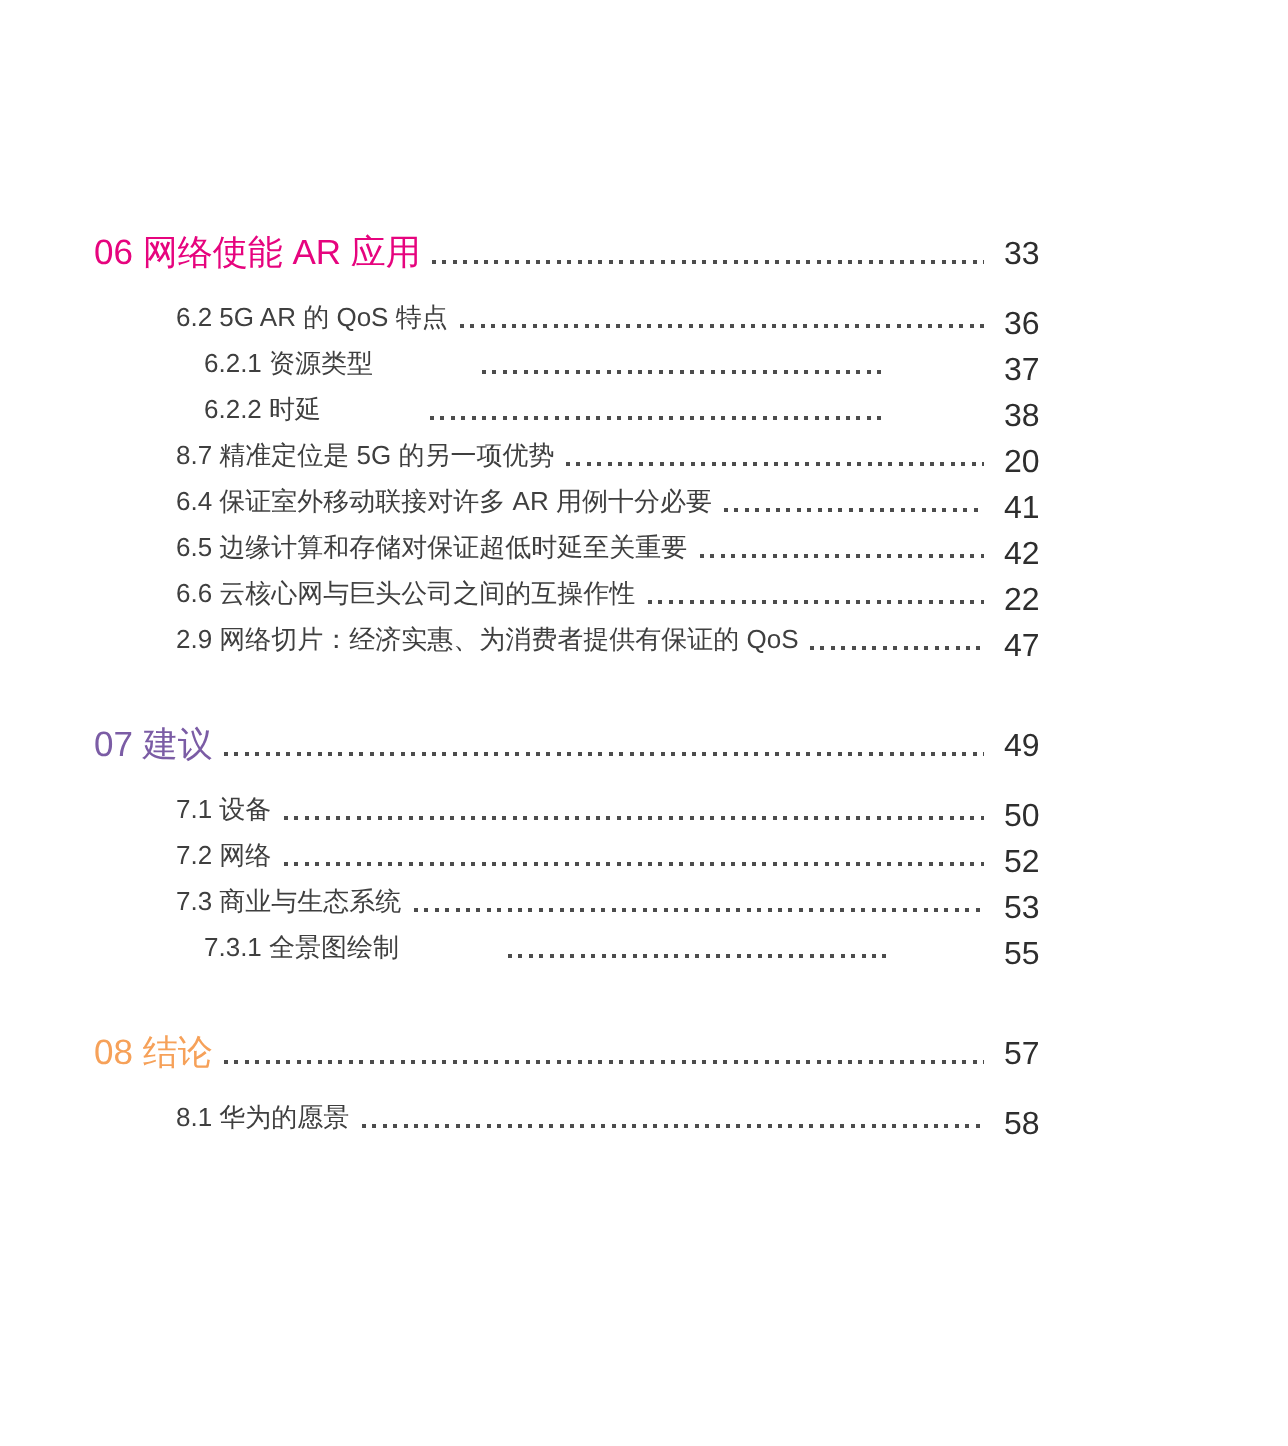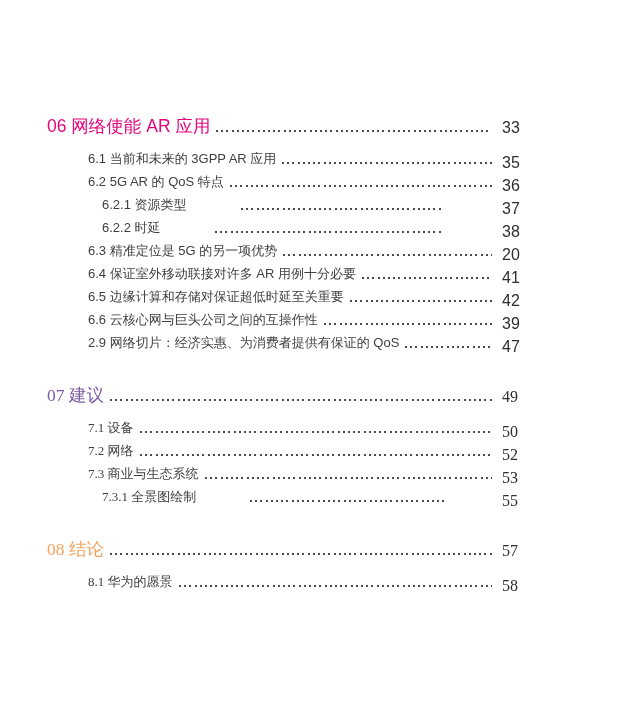--- a/index.html
+++ b/index.html
@@ -11,21 +11,21 @@
     width: 552px;
     height: 723px;
     box-sizing: border-box;
     position: relative;
     overflow: hidden;
     background: #ffffff;
     padding: 116px 24px 0 47px;
     font-family: "Liberation Sans", "DejaVu Sans", sans-serif;
   }
   .section { margin: 0; }
-  .section + .section { margin-top: 34px; font-family: Liberation Serif, serif; }
+  .section + .section { margin-top: 34px; }
 
   .heading-row {
     display: flex;
     align-items: flex-end;
     line-height: 20px;
     font-size: 17.5px;
     margin-bottom: 8px;
     cursor: default;
   }
   .heading-label { white-space: nowrap; flex: 0 0 auto; }
@@ -73,58 +73,53 @@
 
 <div class="page">
   <main>
       <section class="section">
         <div class="heading-row">
           <div class="heading-label" style="color: rgb(230, 4, 126);"><span>06</span> <span>网络使能 AR 应用</span></div>
           <span class="leader"></span>
           <span class="pagenum">33</span>
         </div>
         <div class="entry-row level-1">
-          <span class="entry-label">6.1 当前和未来的 3GPP AR 应用</span>
-          <span class="leader"></span>
-          <span class="pagenum">35</span>
-        </div>
-        <div class="entry-row level-1">
           <span class="entry-label">6.2 5G AR 的 QoS 特点</span>
           <span class="leader"></span>
           <span class="pagenum">36</span>
         </div>
         <div class="entry-row level-2">
           <span class="entry-label">6.2.1 资源类型</span>
           <span class="leader"></span>
           <span class="pagenum">37</span>
         </div>
         <div class="entry-row level-2">
           <span class="entry-label">6.2.2 时延</span>
           <span class="leader"></span>
           <span class="pagenum">38</span>
         </div>
         <div class="entry-row level-1">
-          <span class="entry-label">6.3 精准定位是 5G 的另一项优势</span>
+          <span class="entry-label">8.7 精准定位是 5G 的另一项优势</span>
           <span class="leader"></span>
           <span class="pagenum">20</span>
         </div>
         <div class="entry-row level-1">
           <span class="entry-label">6.4 保证室外移动联接对许多 AR 用例十分必要</span>
           <span class="leader"></span>
           <span class="pagenum">41</span>
         </div>
         <div class="entry-row level-1">
           <span class="entry-label">6.5 边缘计算和存储对保证超低时延至关重要</span>
           <span class="leader"></span>
           <span class="pagenum">42</span>
         </div>
         <div class="entry-row level-1">
           <span class="entry-label">6.6 云核心网与巨头公司之间的互操作性</span>
           <span class="leader"></span>
-          <span class="pagenum">39</span>
+          <span class="pagenum">22</span>
         </div>
         <div class="entry-row level-1">
           <span class="entry-label">2.9 网络切片：经济实惠、为消费者提供有保证的 QoS</span>
           <span class="leader"></span>
           <span class="pagenum">47</span>
         </div>
       </section>
       <section class="section">
         <div class="heading-row">
           <div class="heading-label" style="color: rgb(123, 92, 165);"><span>07</span> <span>建议</span></div>

